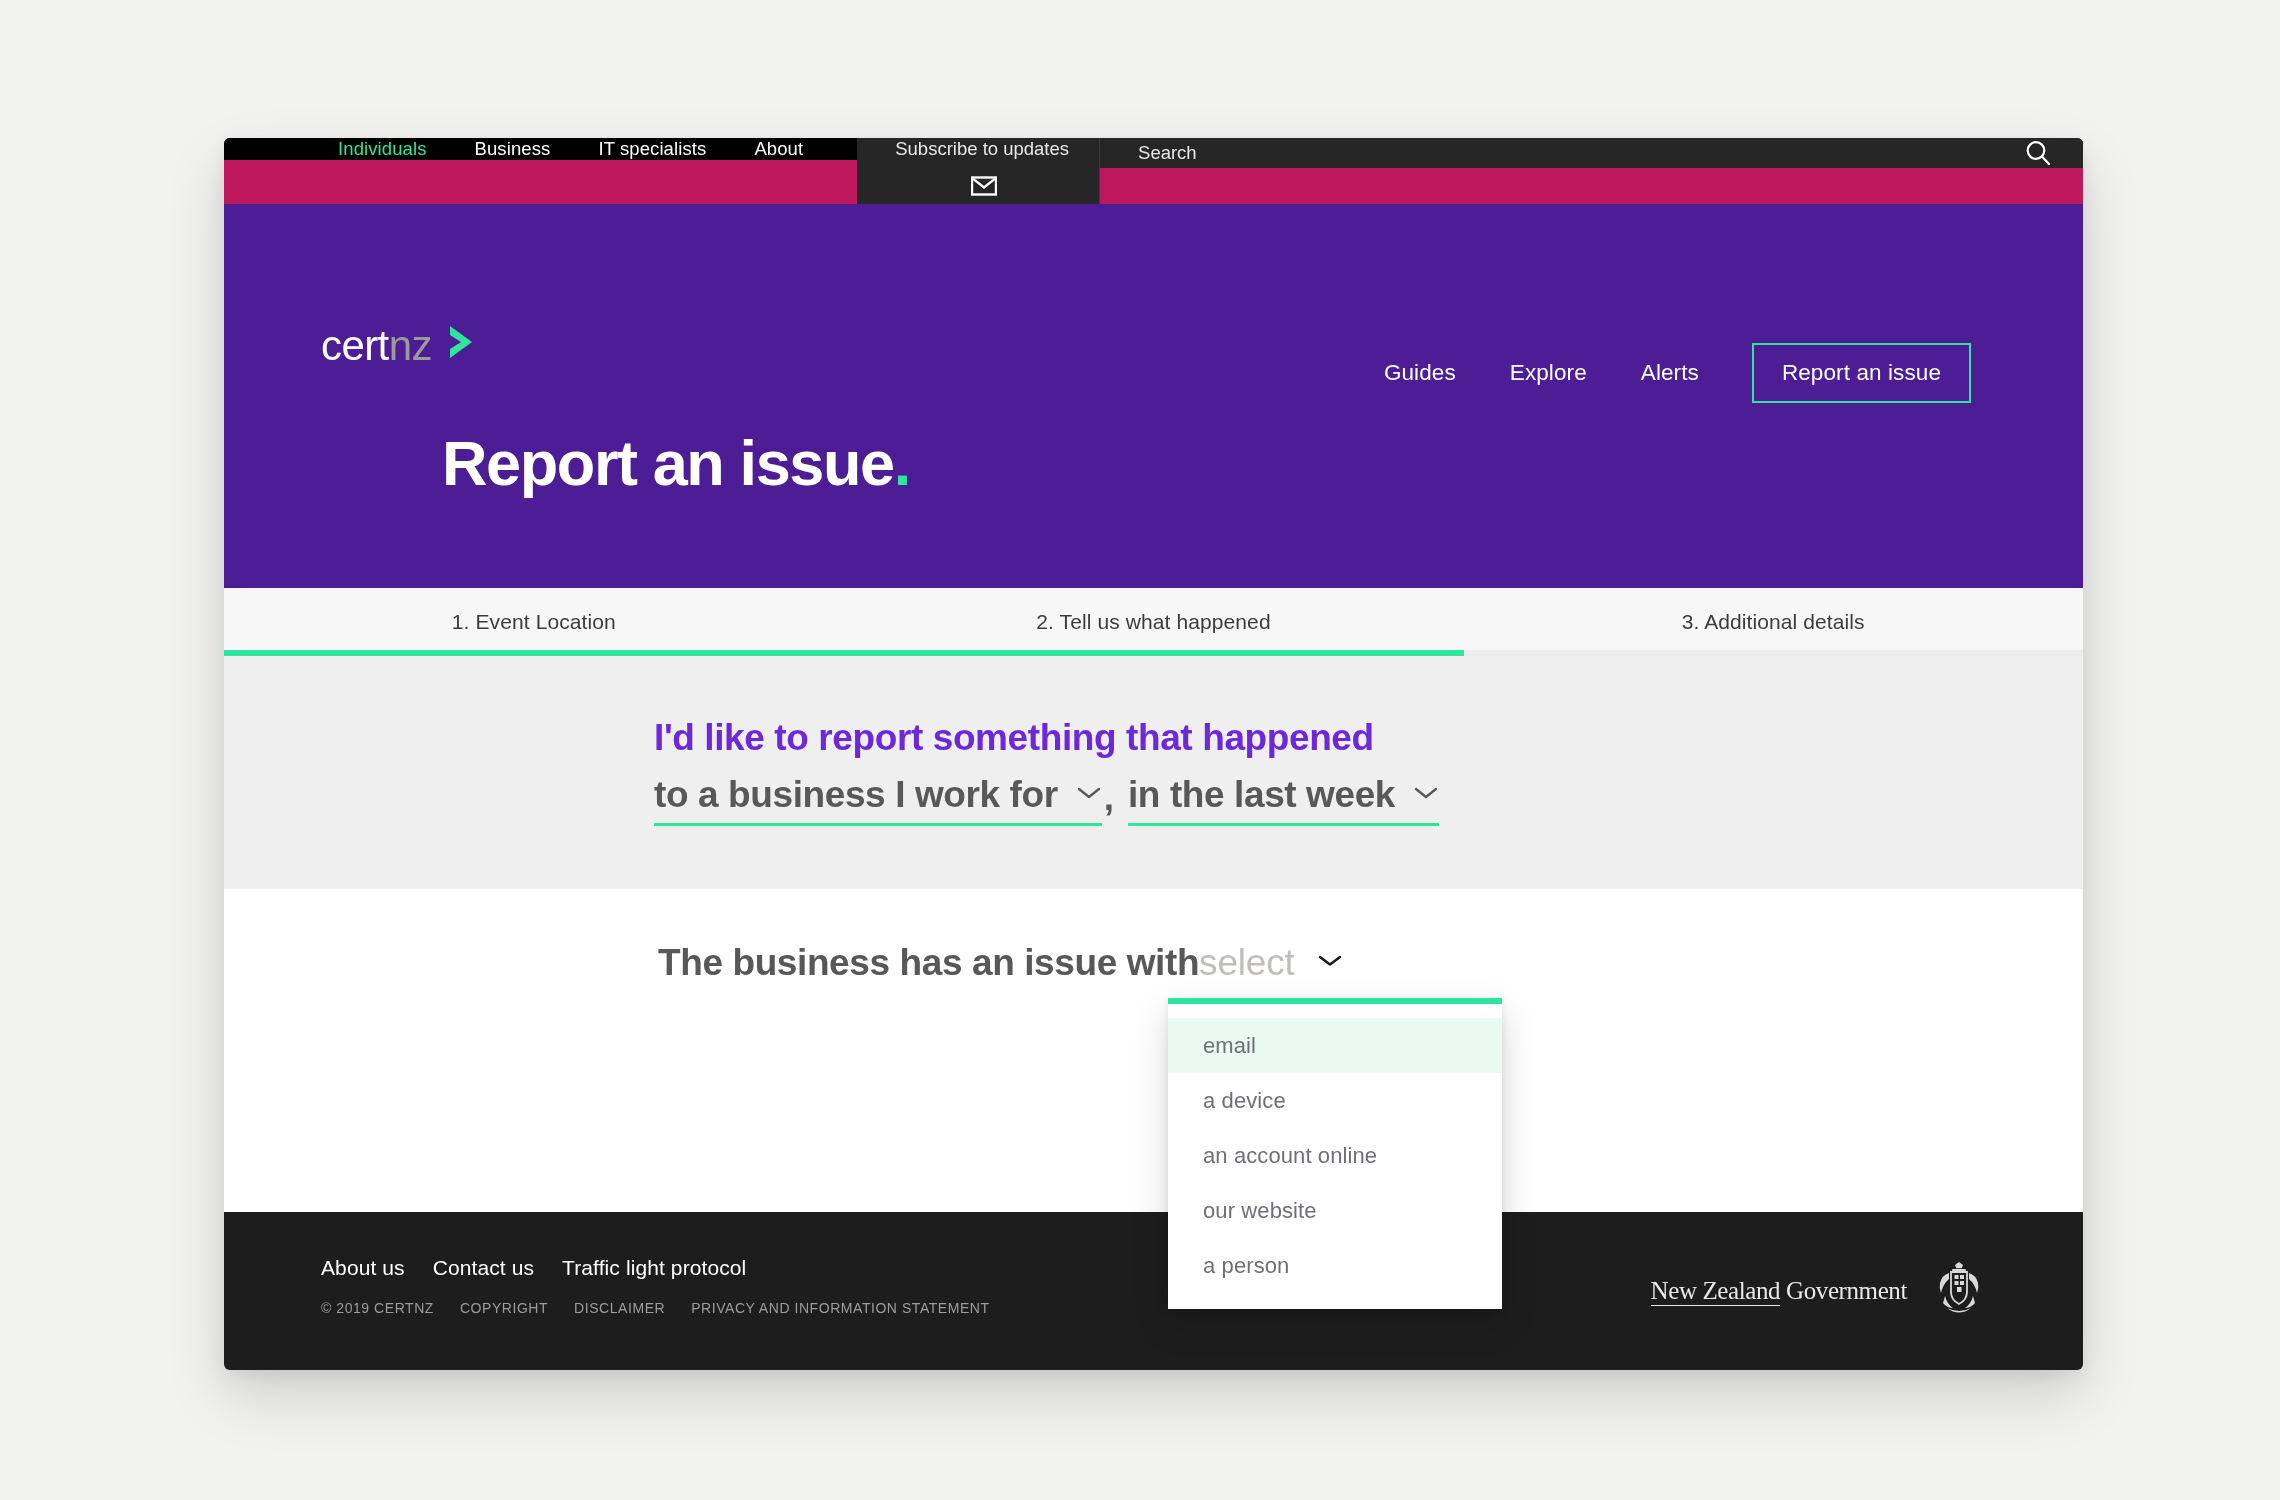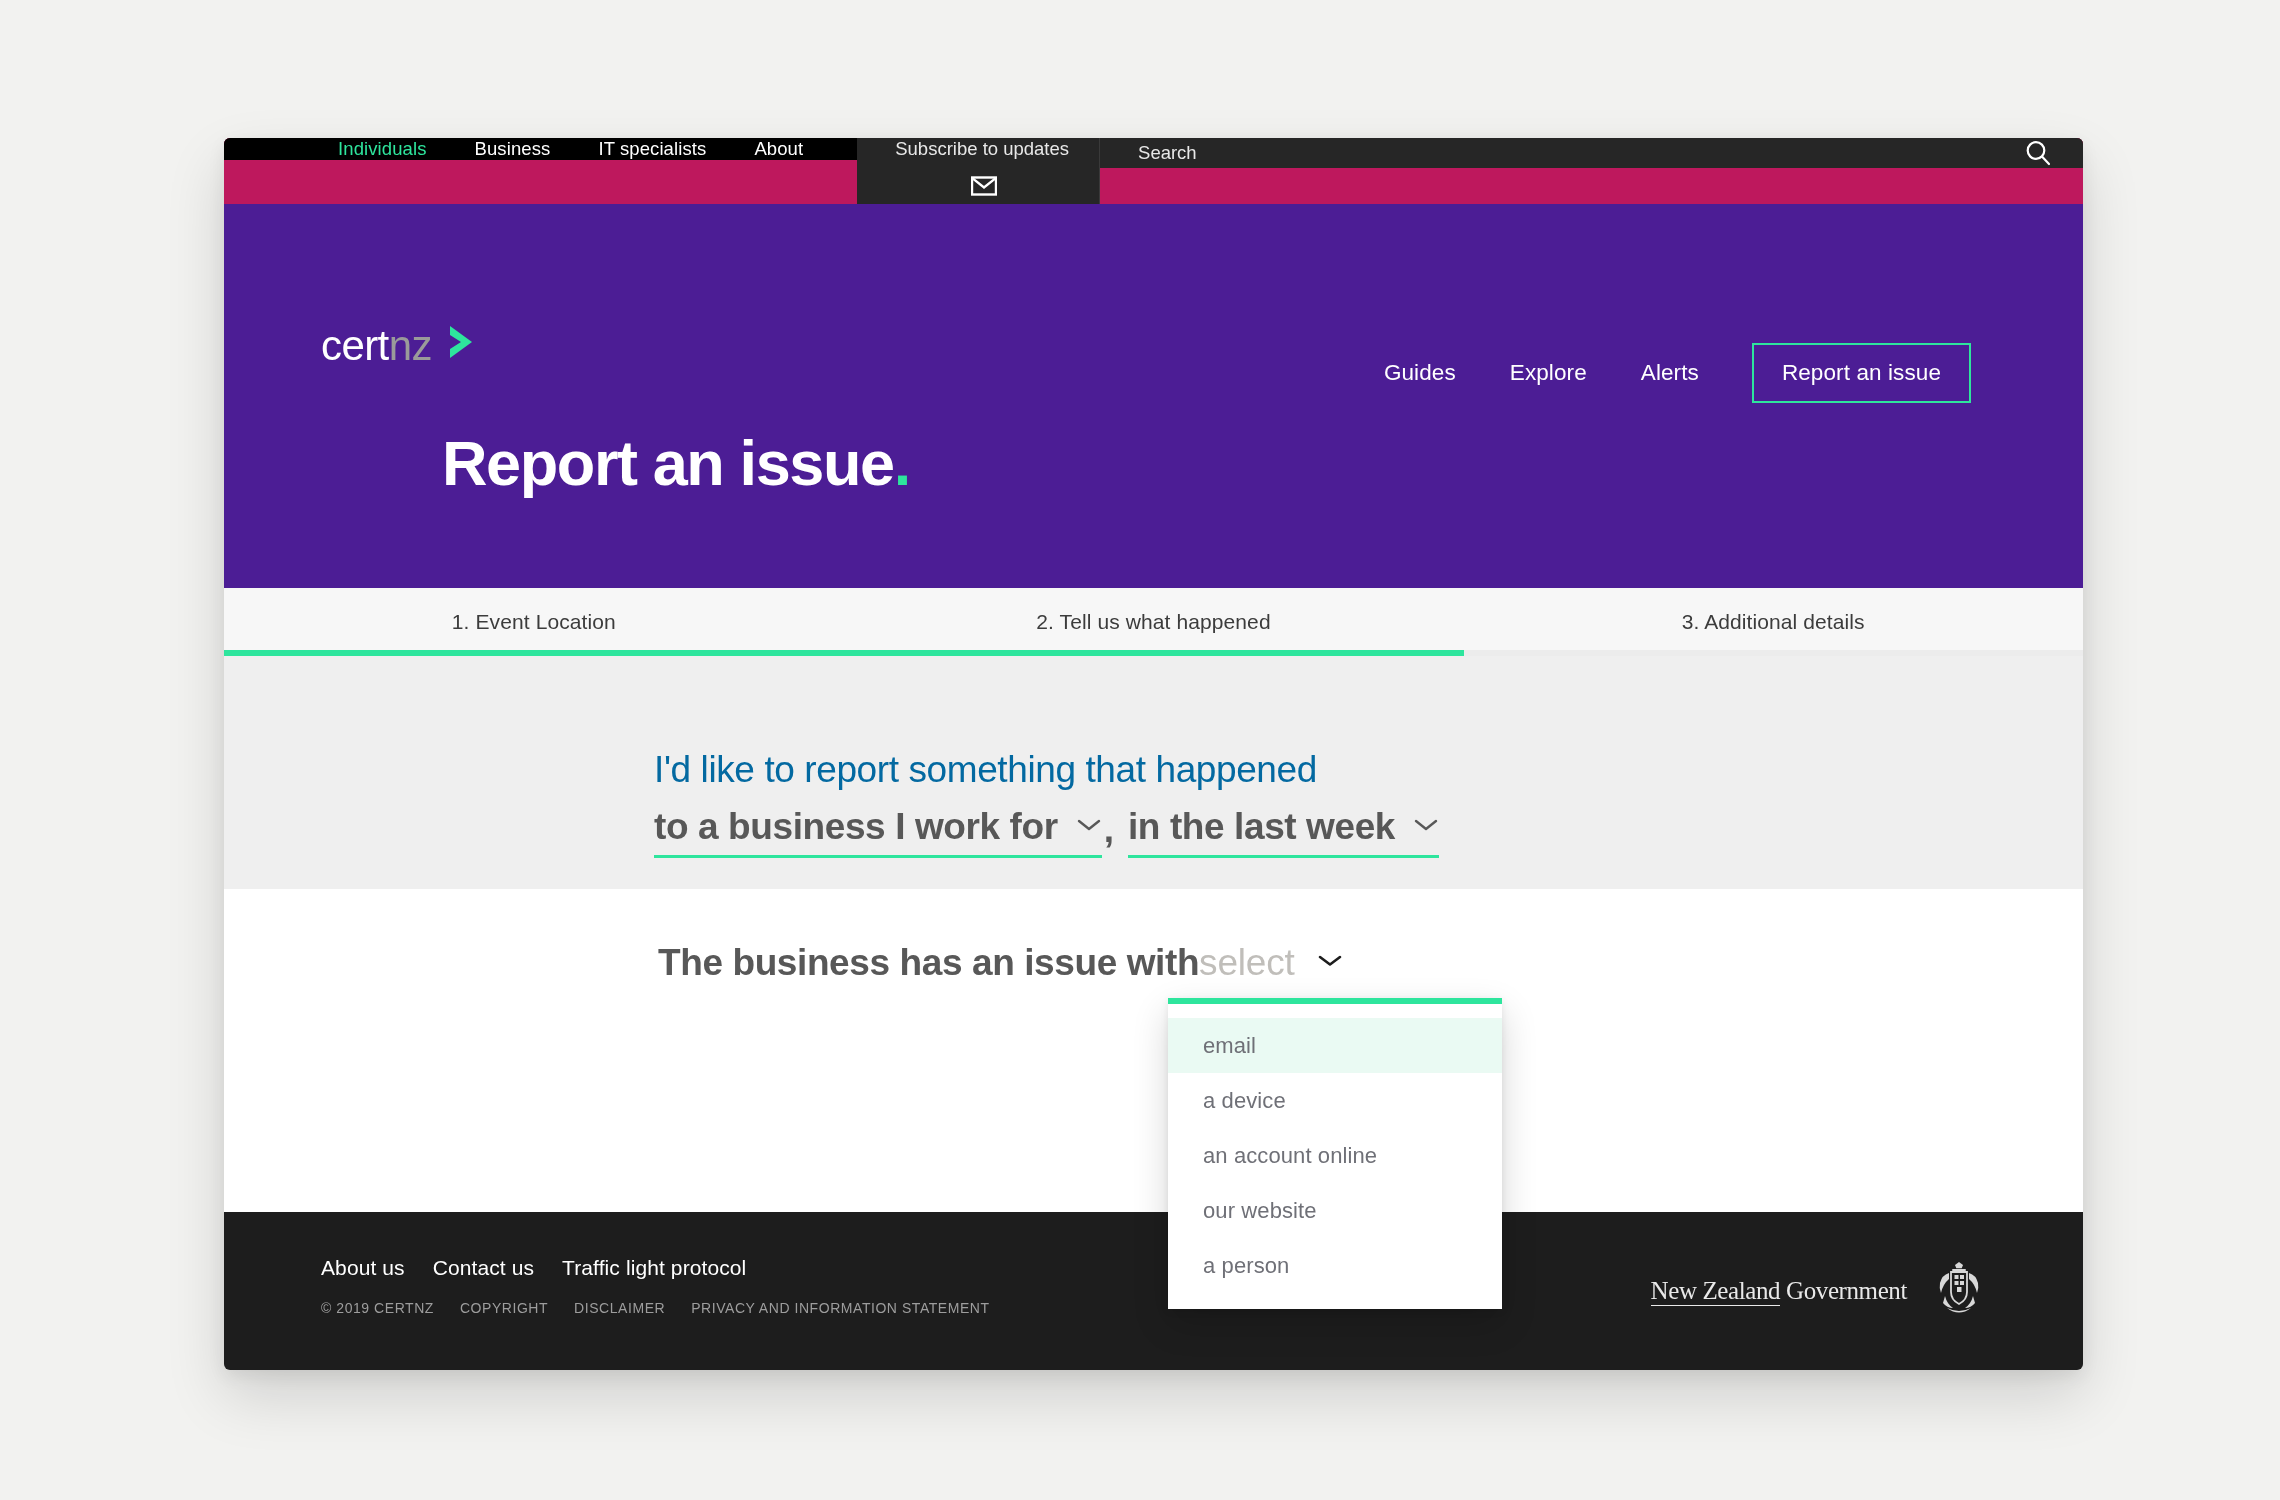--- a/index.html
+++ b/index.html
@@ -202,26 +202,25 @@
     position: relative;
   }
 
   .q1 {
     position: absolute;
     left: 430px;
     top: 60px;
   }
   .q-line1 {
     font-size: 37px;
-    font-weight: 400;
-    color: #0369a1;
+    font-weight: 700;
+    color: #6d28d9;
     letter-spacing: -0.4px;
     line-height: 1.18;
     white-space: nowrap;
-    margin-top: 32px;
   }
   .q-line2 {
     margin-top: 14px;
     display: flex;
     align-items: flex-end;
     white-space: nowrap;
   }
   .select-field {
     display: inline-flex;
     align-items: center;

